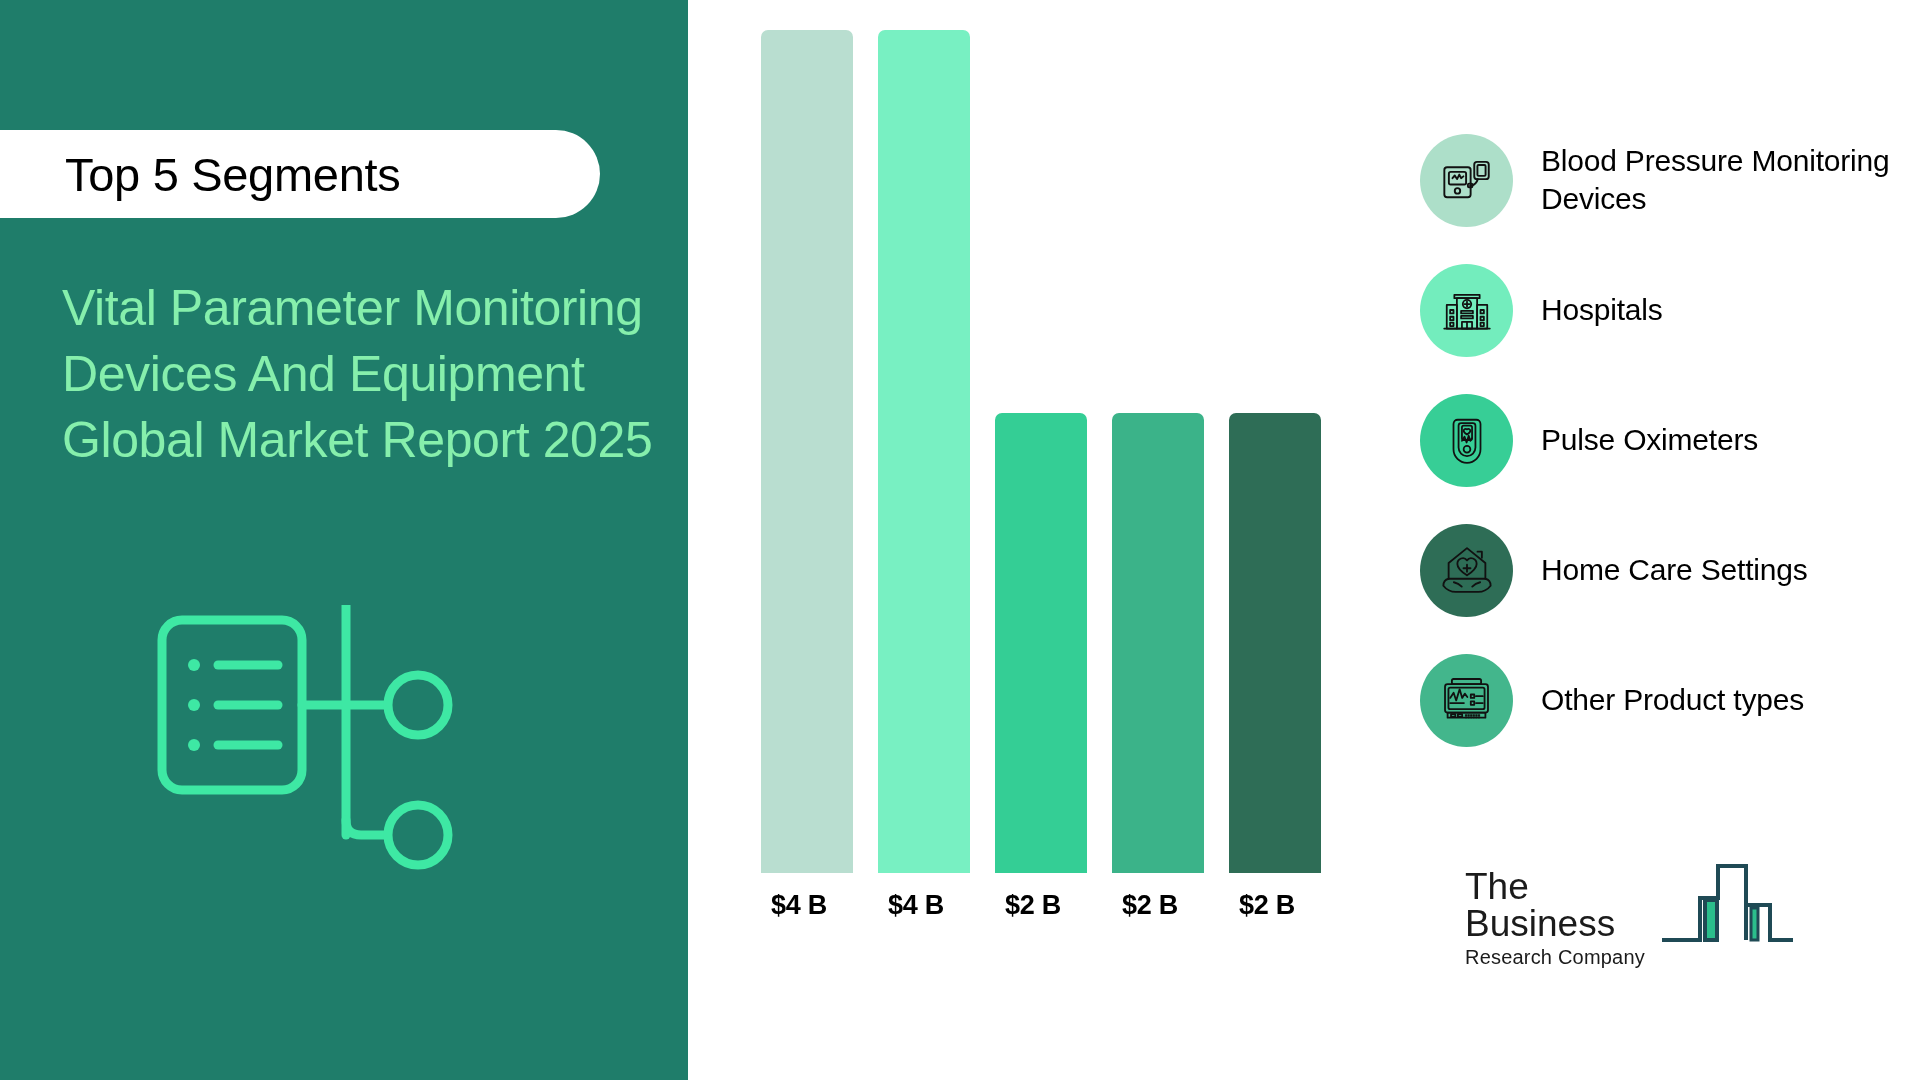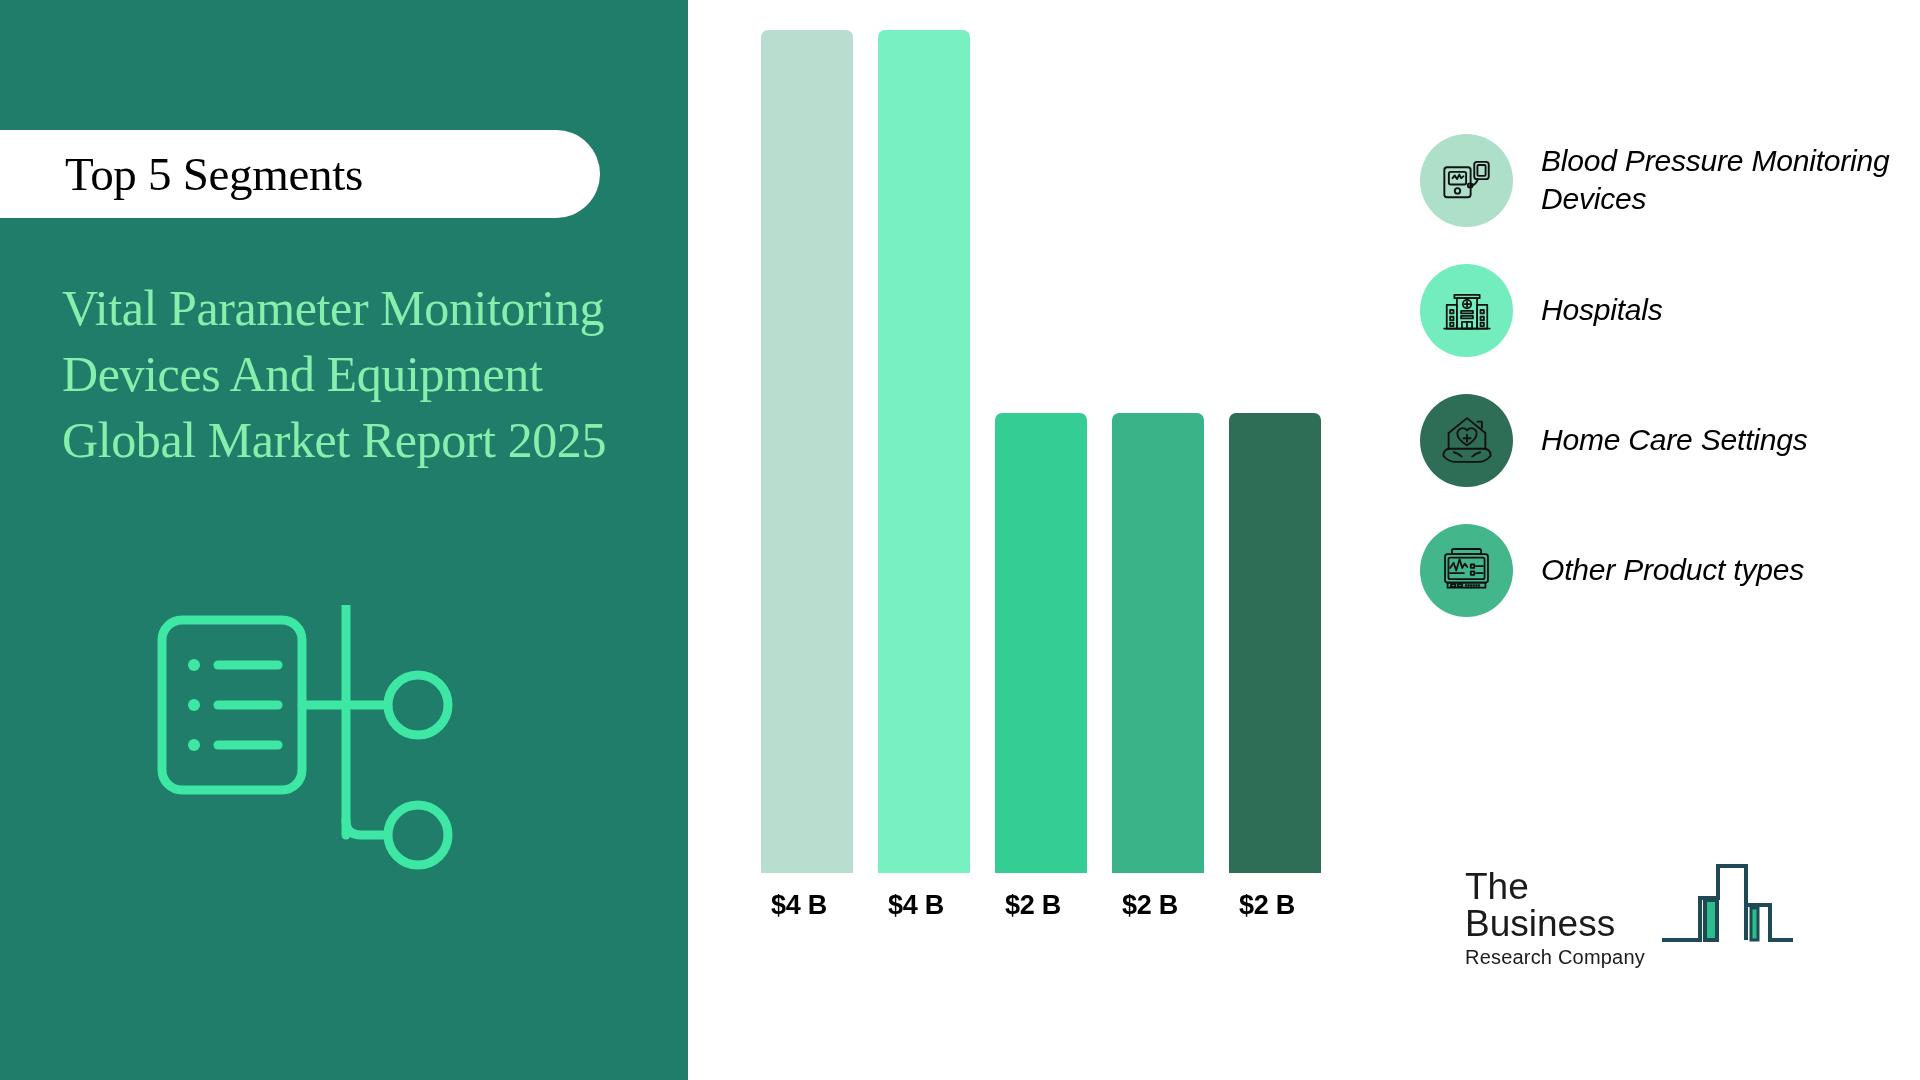--- a/index.html
+++ b/index.html
@@ -141,21 +141,20 @@
     align-items: center;
     justify-content: center;
   }
   .legend-label {
     margin-left: 28px;
     font-size: 30px;
     font-weight: 400;
     color: #000000;
     line-height: 1.27;
     letter-spacing: -0.2px;
-    font-style: italic;
   }
 
   
   .logo {
     position: absolute;
     left: 1465px;
     top: 848px;
     width: 330px;
     height: 100px;
   }
@@ -184,21 +183,21 @@
     top: 0;
     width: 135px;
     height: 100px;
   }
 </style>
 </head>
 <body>
 
 <div id="infographic">
 
-  <div class="left-panel" style="background: rgb(31, 125, 106); font-family: Liberation Serif, serif;">
+  <div class="left-panel" style="background: rgb(31, 125, 106);">
 
     <div class="badge-pill">
       <span class="badge-pill-text">Top 5 Segments</span>
     </div>
 
     <div class="report-title">Vital Parameter Monitoring Devices And Equipment Global Market Report 2025</div>
 
     <div class="left-decor-icon">
       <svg viewBox="0 0 340 300" width="340" height="300" fill="none" stroke="#3EE8A4" stroke-width="9" stroke-linecap="round" stroke-linejoin="round">
 
@@ -295,20 +294,33 @@
           <rect x="12" y="40" width="4" height="4"></rect>
           <rect x="12" y="47" width="4" height="4"></rect>
           <rect x="48" y="32" width="4" height="4"></rect>
           <rect x="48" y="40" width="4" height="4"></rect>
           <rect x="48" y="47" width="4" height="4"></rect>
         </svg>
       </div>
       <div class="legend-label">Hospitals</div>
     </div>
 
+    <div class="legend-item">
+      <div class="legend-icon-circle" id="circ2" style="background: rgb(55, 206, 150);">
+        <svg viewBox="0 0 64 64" width="54" height="54" fill="none" stroke="#111" stroke-width="2.1" stroke-linecap="round" stroke-linejoin="round">
+          <path d="M21 8 h22 a5 5 0 0 1 5 5 v30 a16 16 0 0 1 -16 16 a16 16 0 0 1 -16 -16 v-30 a5 5 0 0 1 5 -5 z"></path>
+          <path d="M25 12 h14 a3 3 0 0 1 3 3 v26 a10 10 0 0 1 -10 10 a10 10 0 0 1 -10 -10 v-26 a3 3 0 0 1 3 -3 z"></path>
+          <rect x="26" y="15" width="12" height="17" rx="2"></rect>
+          <path d="M32 19.5 a2.4 2.4 0 0 1 4 1.6 c0 2 -4 4.5 -4 4.5 s-4 -2.5 -4 -4.5 a2.4 2.4 0 0 1 4 -1.6 z"></path>
+          <path d="M26 33 l3 -5 2.5 7 2.5 -8 2 6 2 -3"></path>
+          <circle cx="32" cy="43" r="4"></circle>
+        </svg>
+      </div>
+      <div class="legend-label">Pulse Oximeters</div>
+    </div>
 
     <div class="legend-item">
       <div class="legend-icon-circle" id="circ4" style="background: rgb(46, 109, 86);">
         <svg viewBox="0 0 64 64" width="56" height="56" fill="none" stroke="#111" stroke-width="2.1" stroke-linecap="round" stroke-linejoin="round">
           <path d="M32 7 L53 24 v18 H11 V24 z"></path>
           <path d="M44 11 h5 v7"></path>
           <path d="M32 21 c3.5 -5 11 -2 11 4 c0 6 -8 11 -11 13 c-3 -2 -11 -7 -11 -13 c0 -6 7.5 -9 11 -4 z"></path>
           <path d="M32 26 v8 M28 30 h8"></path>
           <path d="M11 42 c-4 1 -6 4 -6 8 c3 4 9 7 14 7 h26 c5 0 11 -3 14 -7 c0 -4 -2 -7 -6 -8"></path>
           <path d="M17 46 c4 1 7 3 9 5"></path>

